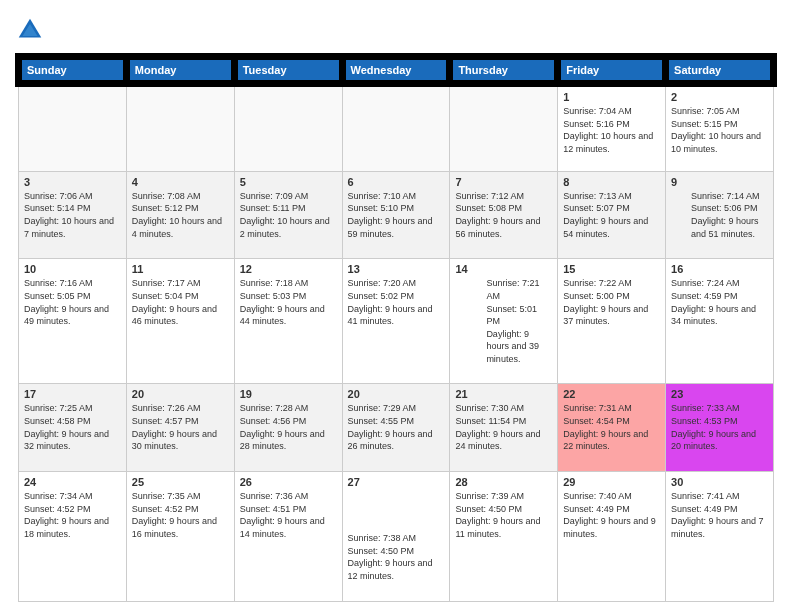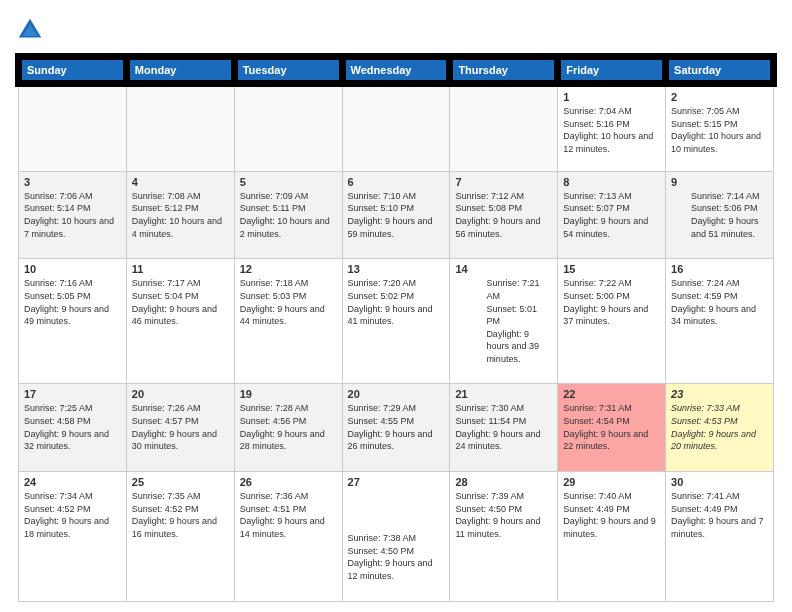--- a/index.html
+++ b/index.html
@@ -267,21 +267,21 @@
             <div class="day-info" style="white-space: pre-line;">Sunrise: 7:30 AM
 Sunset: 11:54 PM
 Daylight: 9 hours and 24 minutes.</div>
           </td>
           <td style="background: #fca5a5;">
             <span class="day-num">22</span>
             <div class="day-info" style="white-space: pre-line;">Sunrise: 7:31 AM
 Sunset: 4:54 PM
 Daylight: 9 hours and 22 minutes.</div>
           </td>
-          <td style="background: #fef9c3; font-style: italic;">
+          <td style="background: #d946ef;">
             <span class="day-num">23</span>
             <div class="day-info" style="white-space: pre-line;">Sunrise: 7:33 AM
 Sunset: 4:53 PM
 Daylight: 9 hours and 20 minutes.</div>
           </td>
         </tr>
         <tr>
           <td>
             <span class="day-num">24</span>
             <div class="day-info" style="white-space: pre-line;">Sunrise: 7:34 AM

